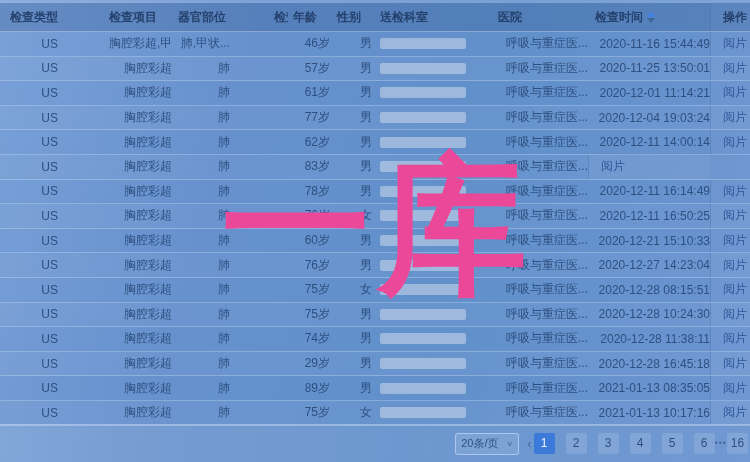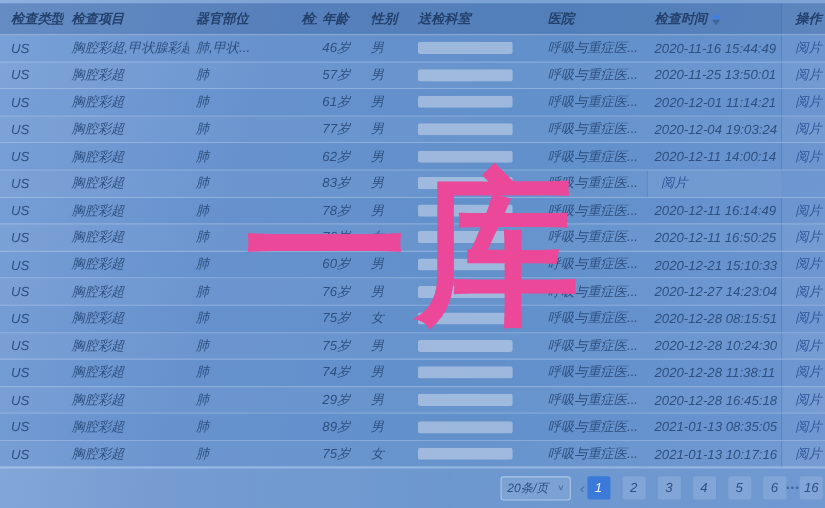--- a/index.html
+++ b/index.html
@@ -1,32 +1,32 @@
 <!DOCTYPE html>
 <html><head>
 <meta charset="utf-8">
 <style>
   html,body{margin:0;padding:0;}
   body{
     width:750px;height:462px;overflow:hidden;position:relative;
     font-family:"Liberation Sans","DejaVu Sans",sans-serif;
     background:linear-gradient(105deg,#7aa1d8 0%,#6691cd 30%,#6190cb 60%,#6b94d0 100%);
   }
-  .app{position:absolute;inset:0;filter:blur(0.7px);font-style:italic;}
+  .app{position:absolute;inset:0;filter:blur(0.7px);}
   .top-strip{position:absolute;top:0;left:0;right:0;height:3px;background:rgba(255,255,255,0.16);}
   
   .table-area{position:absolute;top:3px;left:0;width:750px;height:421px;}
   .trow{display:grid;grid-template-columns:58px 114px 58px 58px 42px 42px 118px 98px 122px 40px;align-items:center;}
   .thead{height:28px;background:rgba(32,68,124,0.22);border-bottom:1px solid rgba(200,218,245,0.45);}
   .thead .cell{font-size:12px;font-weight:bold;color:#24406c;white-space:nowrap;overflow:hidden;}
-  .tbody .trow{height:23.6px;border-bottom:1px solid rgba(195,214,243,0.40);}
+  .tbody .trow{height:23.6px;border-bottom:1px solid rgba(195,214,243,0.40);text-align:right;}
   .tbody .trow:nth-child(even){background:rgba(255,255,255,0.045);}
   .cell{font-size:12px;color:#2e5081;white-space:nowrap;overflow:hidden;}
   .c0{padding-left:10px;}
-  .c1{padding-left:7px;}
+  .c1{padding-left:7px;margin-left:44px;}
   .c2{padding-left:6px;}
   .c3{padding-left:8px;margin-left:36px;}
   .c4{padding-left:5px;}
   .c5{padding-left:7px;}
   .c6{padding-left:8px;}
   .c7{padding-left:8px;}
   .c8{padding-left:7px;}
   .c9{padding-left:12px;border-left:1px solid rgba(60,95,150,0.30);background:rgba(255,255,255,0.035);height:100%;display:flex;align-items:center;}
   .redact{width:86px;height:11px;border-radius:2px;background:rgba(205,216,235,0.55);filter:blur(0.6px);}
   .link{color:#31569a;cursor:pointer;}

